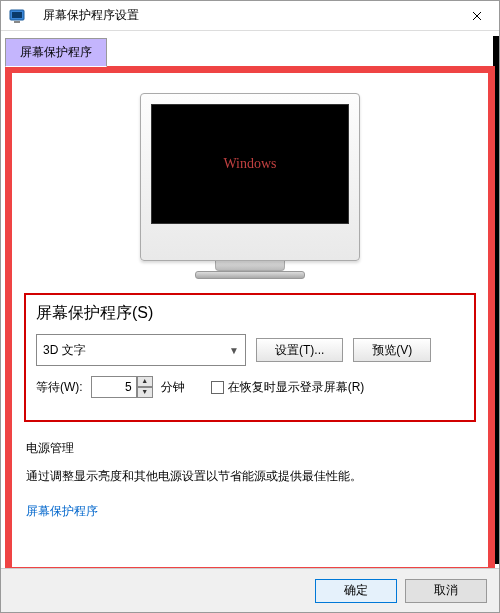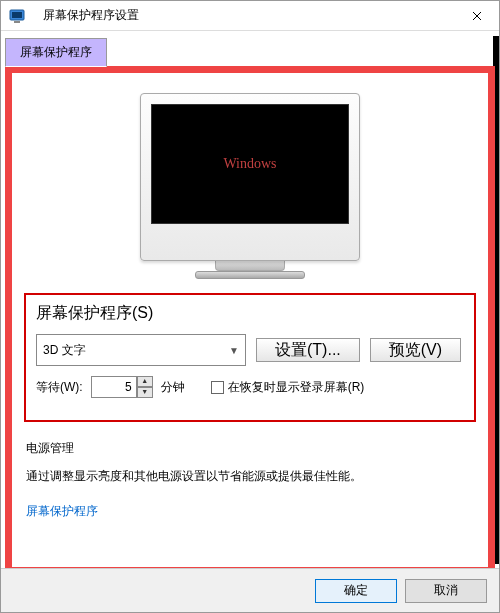--- a/index.html
+++ b/index.html
@@ -140,21 +140,21 @@
   }
   .chevron {
     font-size: 10px;
     color: #555;
   }
   .win-btn {
     height: 24px;
     padding: 9px 18px;
     border: 1px solid #999;
     background: linear-gradient(#fff,#e6e6e6);
-    font-size: 16px;
+    font-size: 12px;
     display: flex;
     align-items: center;
     justify-content: center;
   }
   .spinner {
     display: flex;
     height: 22px;
   }
   .spinner-input {
     width: 46px;

